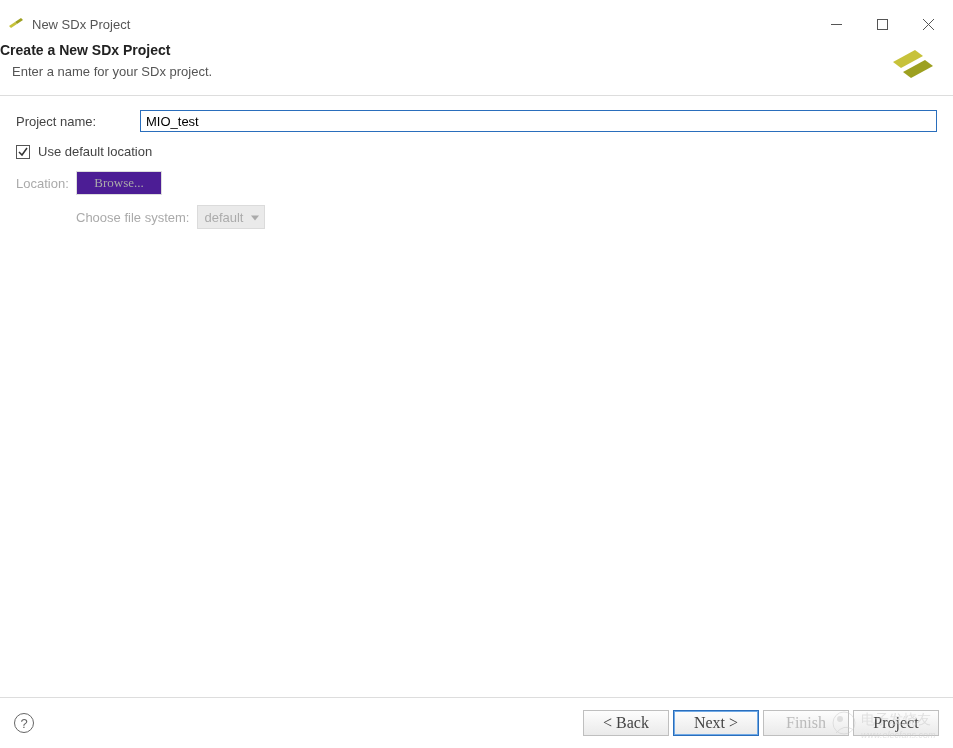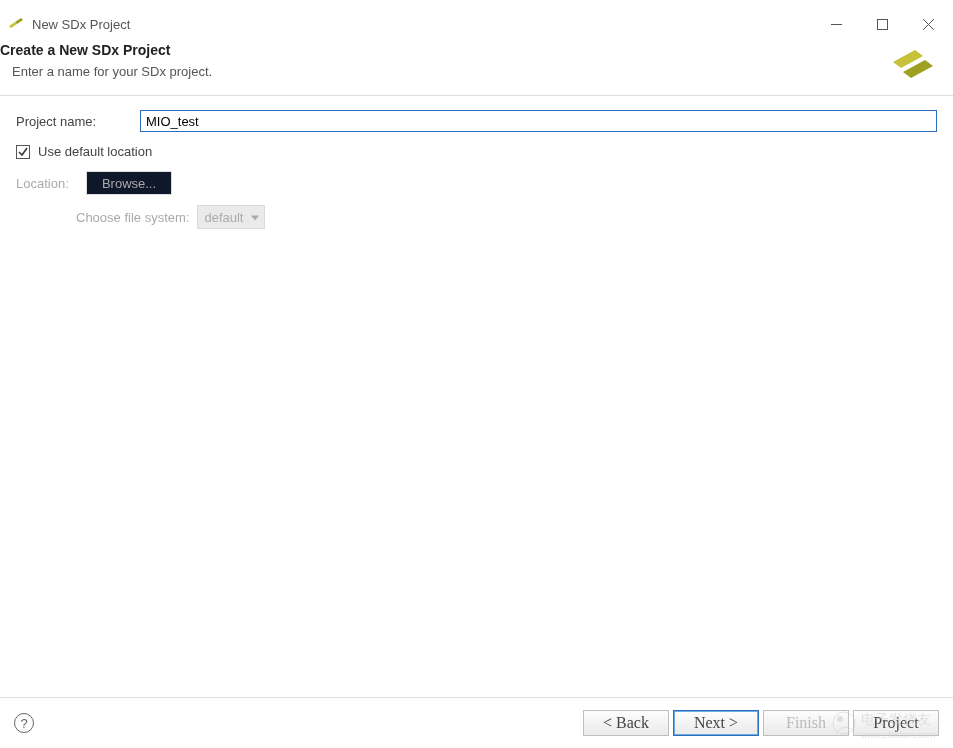--- a/index.html
+++ b/index.html
@@ -82,26 +82,25 @@
       height: 22px;
       border: 1px solid #ddd;
       background: #f4f4f4;
       color: #888;
       padding: 2px 5px;
       font-size: 13px;
       font-family: inherit;
     }
     .browse-btn {
       width: 86px; height: 24px;
-      margin-left: 10px;
-      background: #0f172a;
+      background: #4c1d95;
       border: 1px solid #ddd;
       color: #aaa;
       font-size: 13px;
-      font-family: Liberation Sans, sans-serif;
+      font-family: Liberation Serif, serif;
     }
     .fs-row { display:flex; align-items:center; margin-left: 60px; }
     .fs-label { color:#aaa; margin-right: 8px; }
     .fs-select {
       height: 24px;
       border: 1px solid #ccc;
       background: #e2e2e2;
       color: #888;
       font-size: 13px;
       font-family: inherit;

